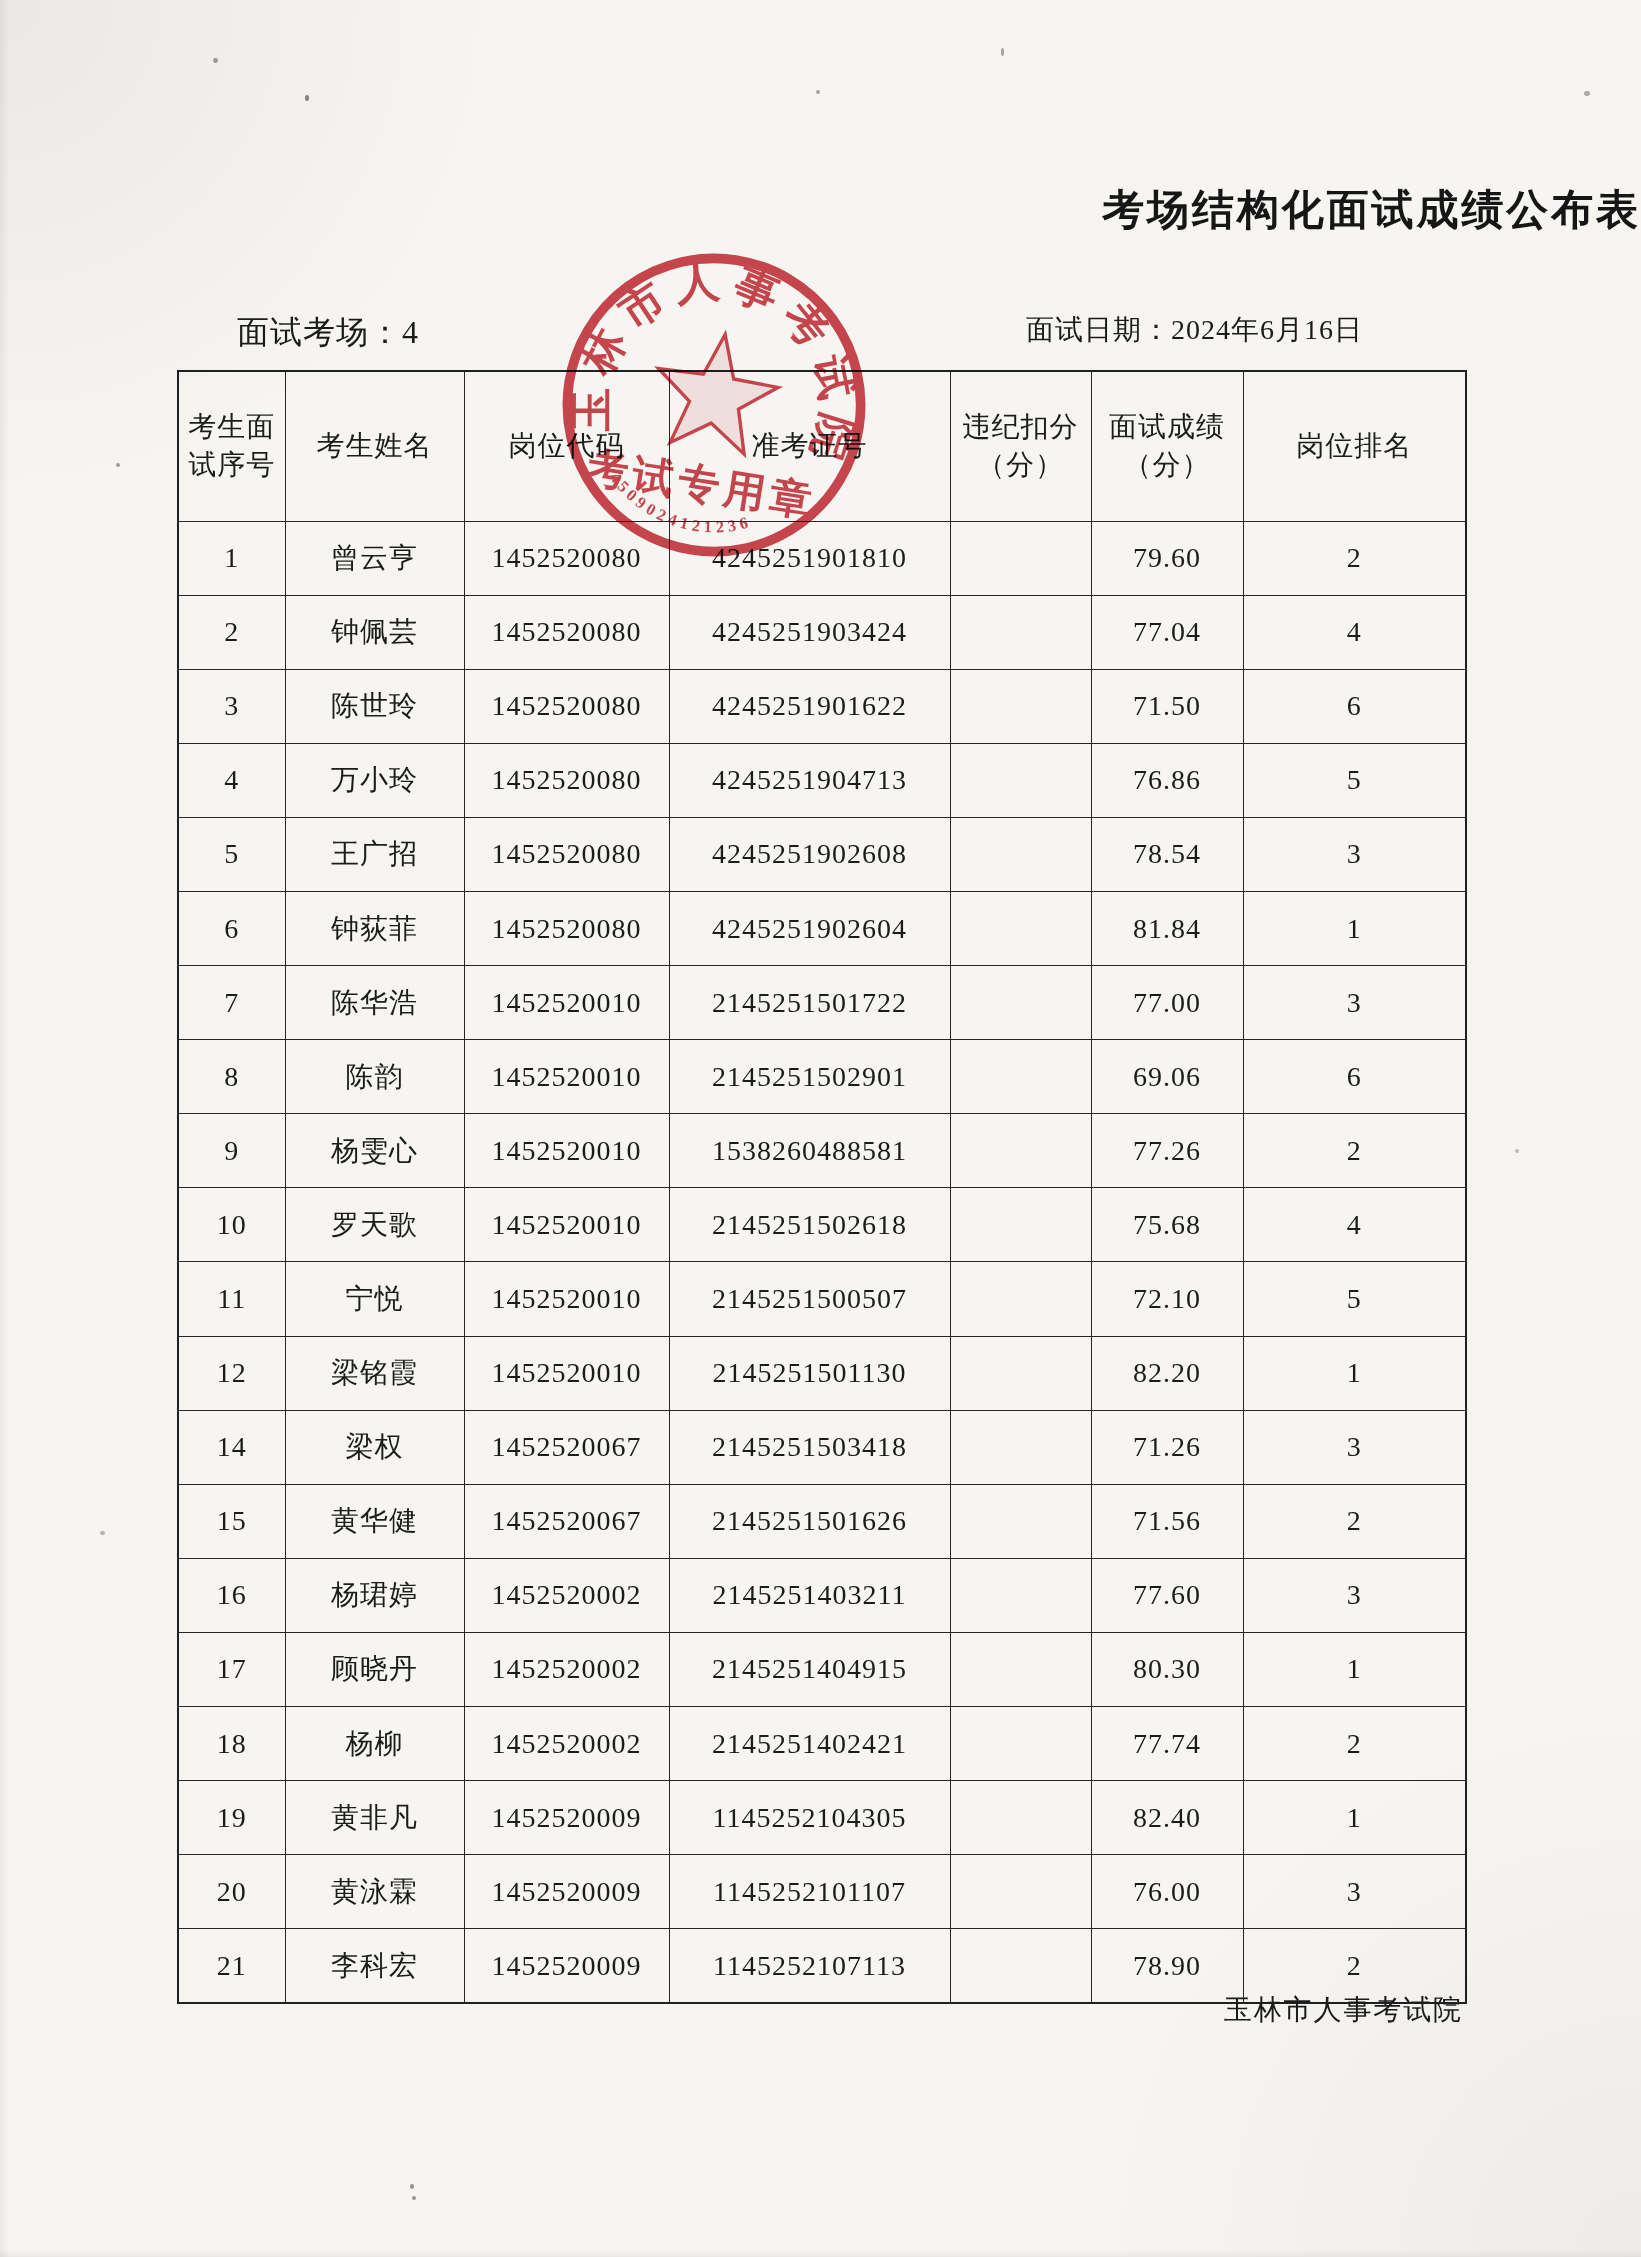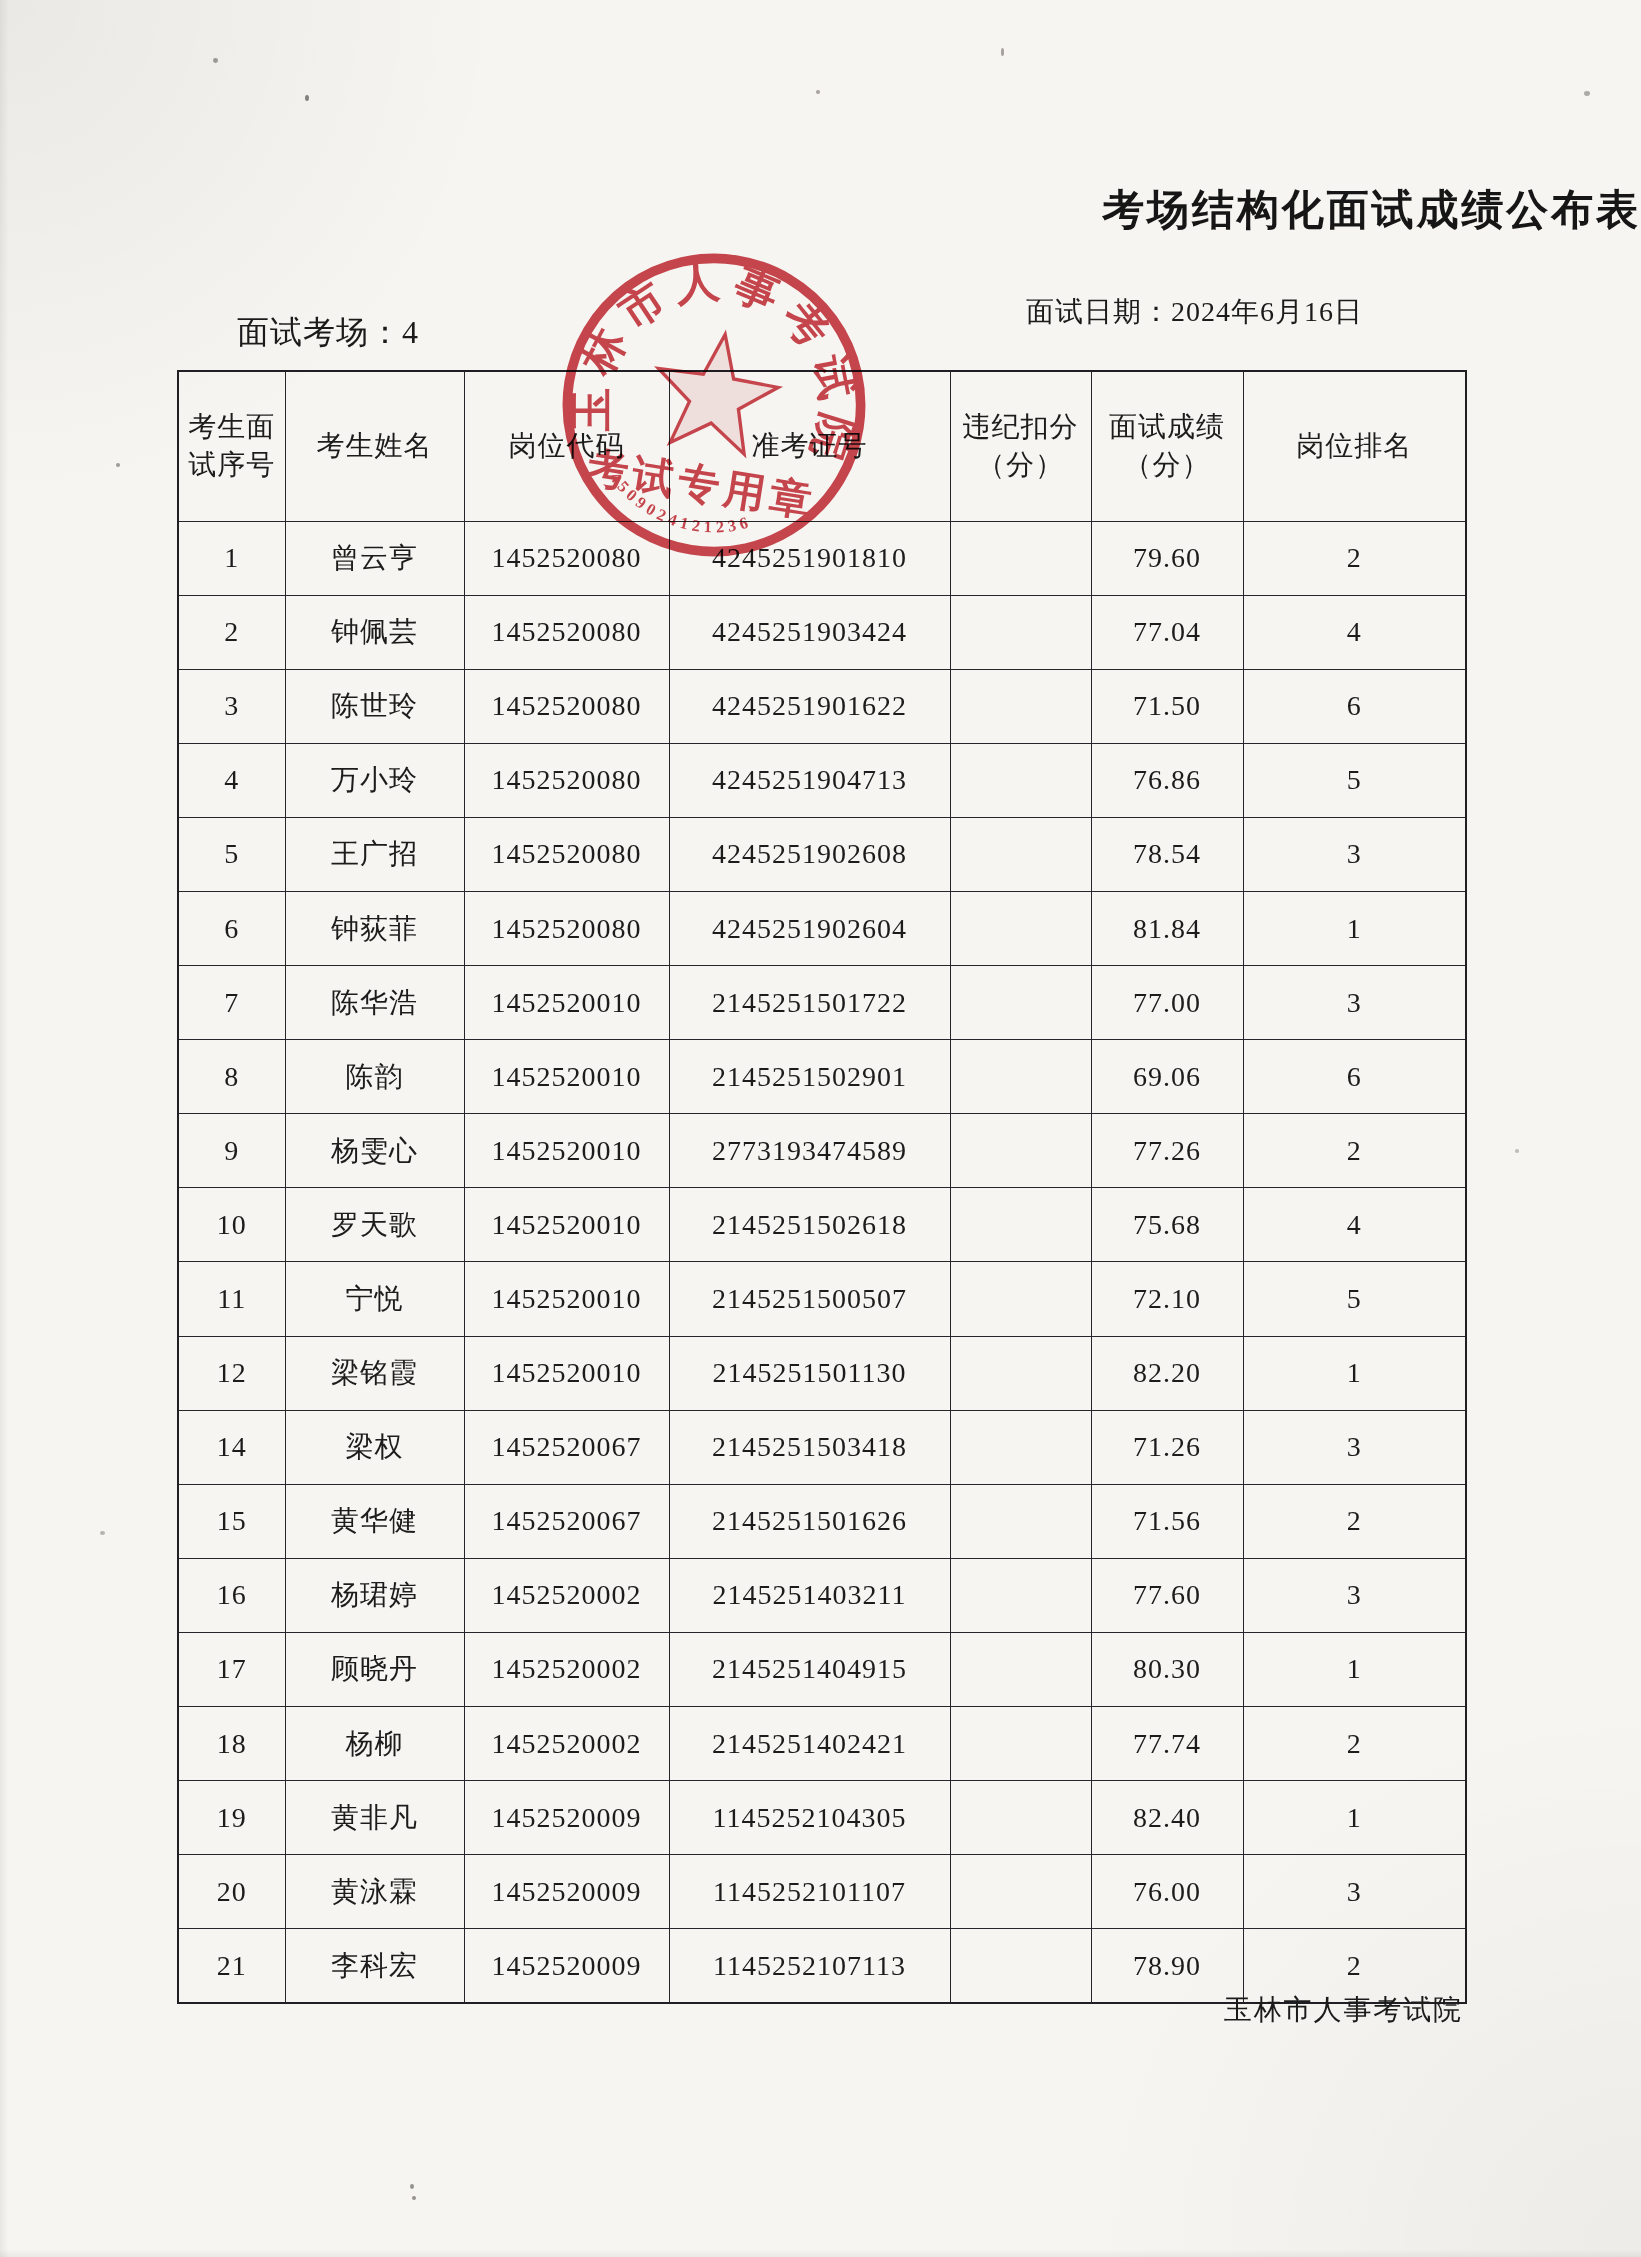--- a/index.html
+++ b/index.html
@@ -20,21 +20,21 @@
     position:absolute;left:0;top:182px;width:100%;
     text-align:right;
     font-size:42px;font-weight:700;letter-spacing:2.9px;
     color:#161616;
   }
   .meta-room{
     position:absolute;left:237px;top:311px;
     font-size:32px;letter-spacing:1px;
   }
   .meta-date{
-    position:absolute;left:1026px;top:293px;
+    position:absolute;left:1026px;top:311px;
     font-size:28px;letter-spacing:1px;text-align:right;
   }
   table.score{
     position:absolute;left:177px;top:370px;
     width:1287px;height:1634px;
     border-collapse:collapse;table-layout:fixed;
     background:transparent;
   }
   table.score th, table.score td{
     border:1.9px solid #26262a;
@@ -175,21 +175,21 @@
         <td>1452520010</td>
         <td>2145251502901</td>
         <td></td>
         <td>69.06</td>
         <td>6</td>
       </tr>
       <tr>
         <td>9</td>
         <td>杨雯心</td>
         <td>1452520010</td>
-        <td>2773193474589</td>
+        <td>1538260488581</td>
         <td></td>
         <td>77.26</td>
         <td>2</td>
       </tr>
       <tr>
         <td>10</td>
         <td>罗天歌</td>
         <td>1452520010</td>
         <td>2145251502618</td>
         <td></td>

